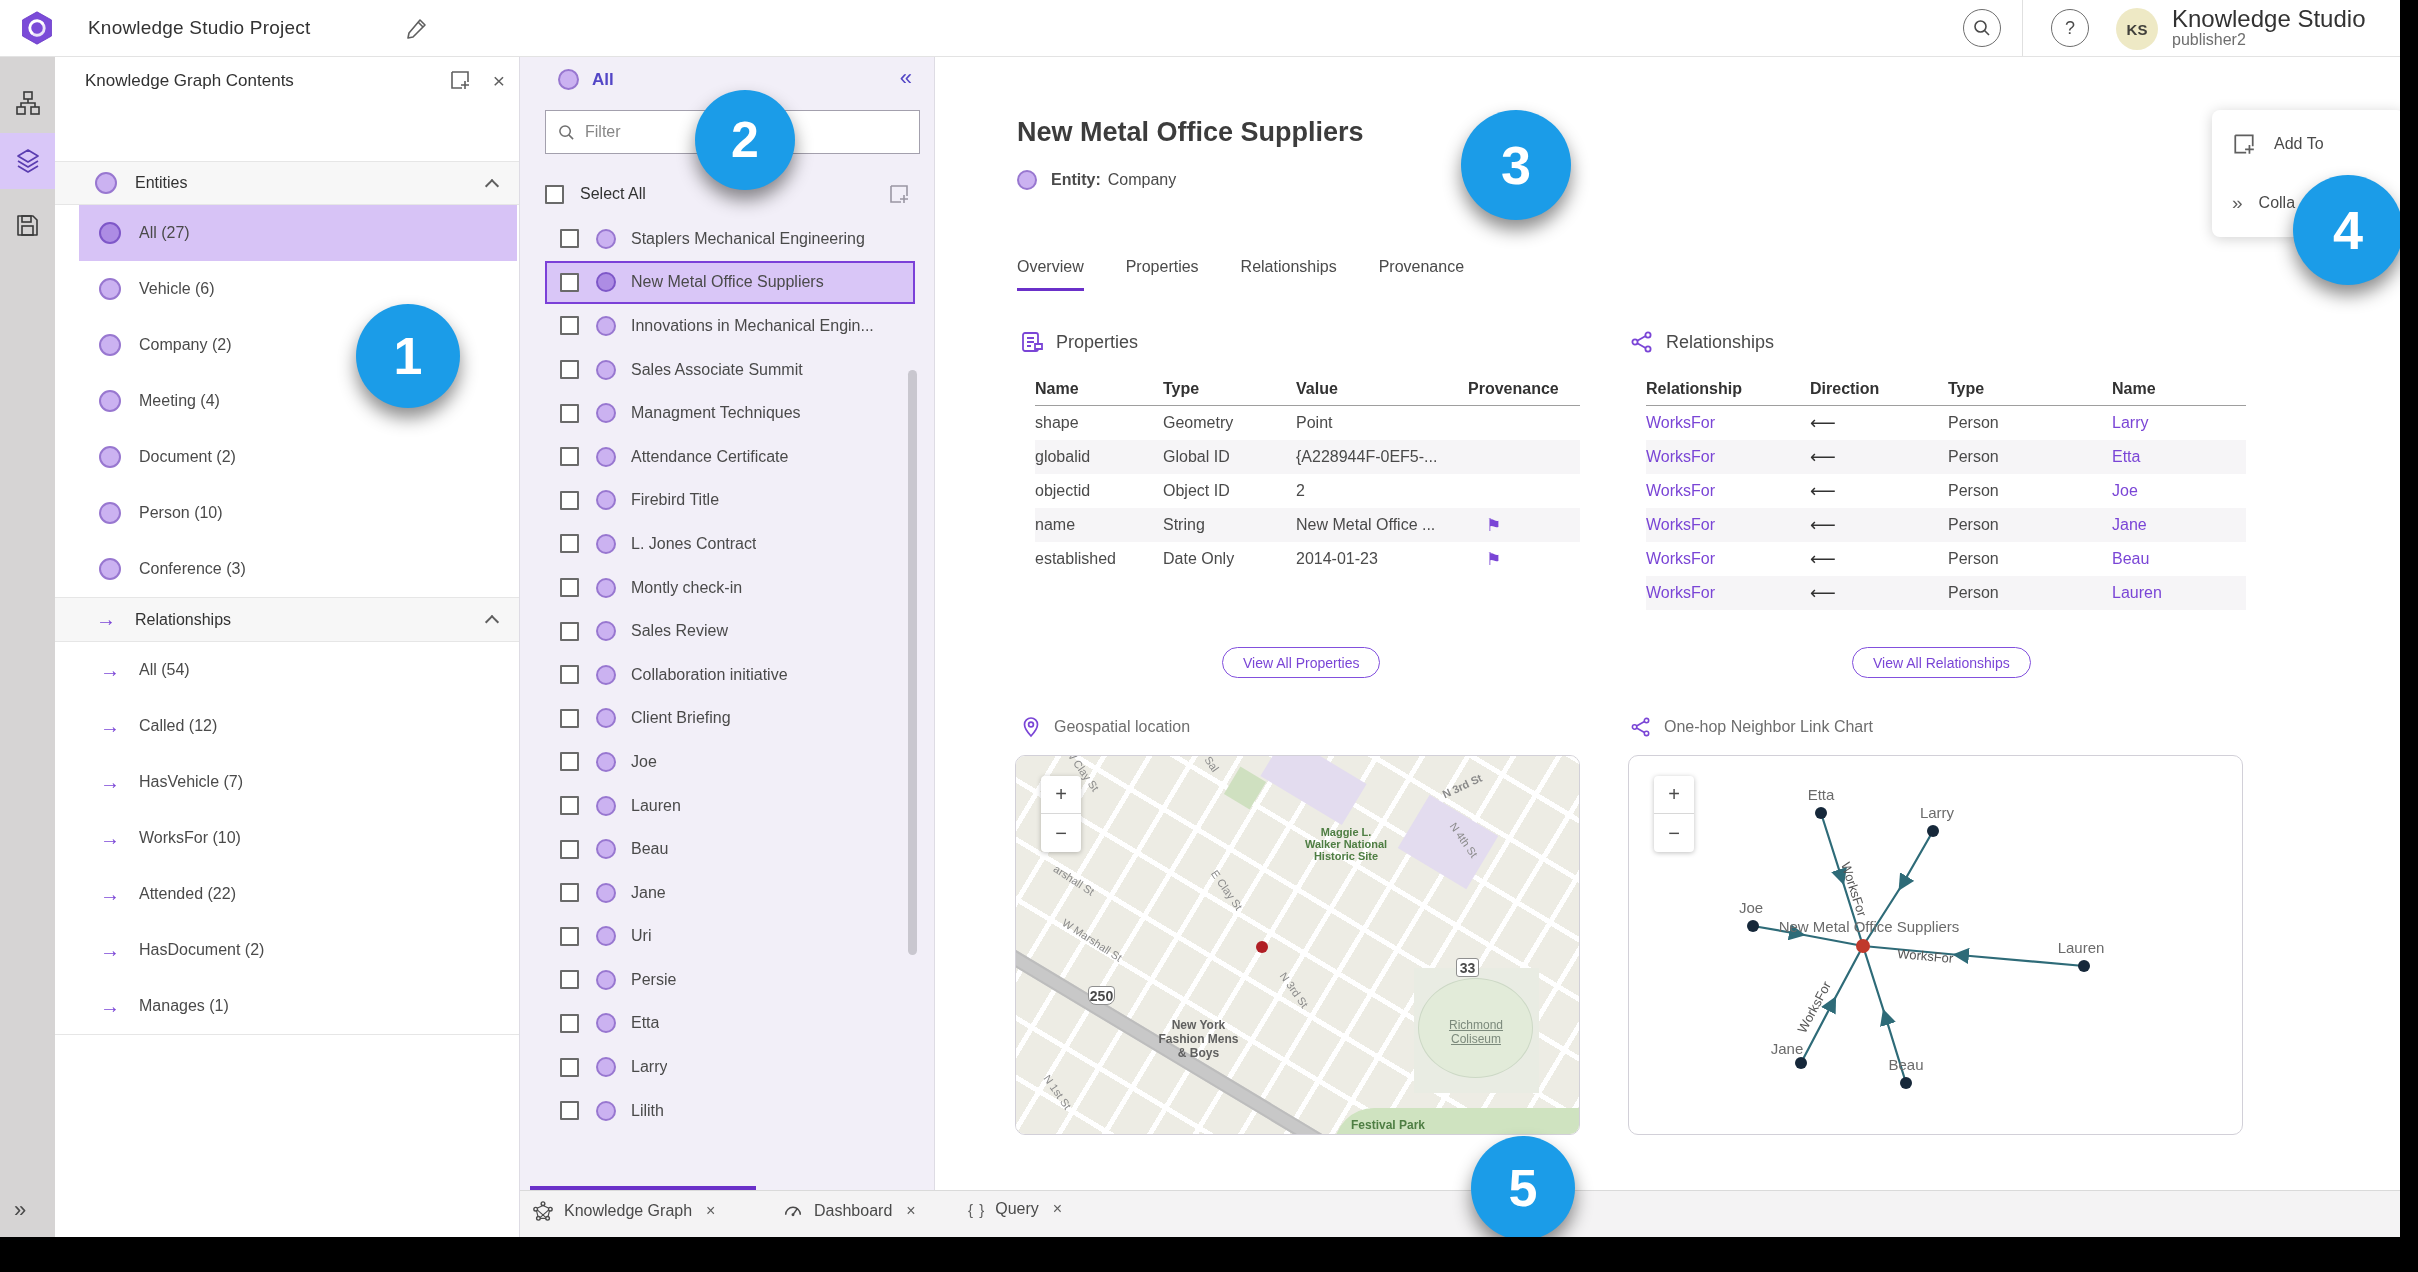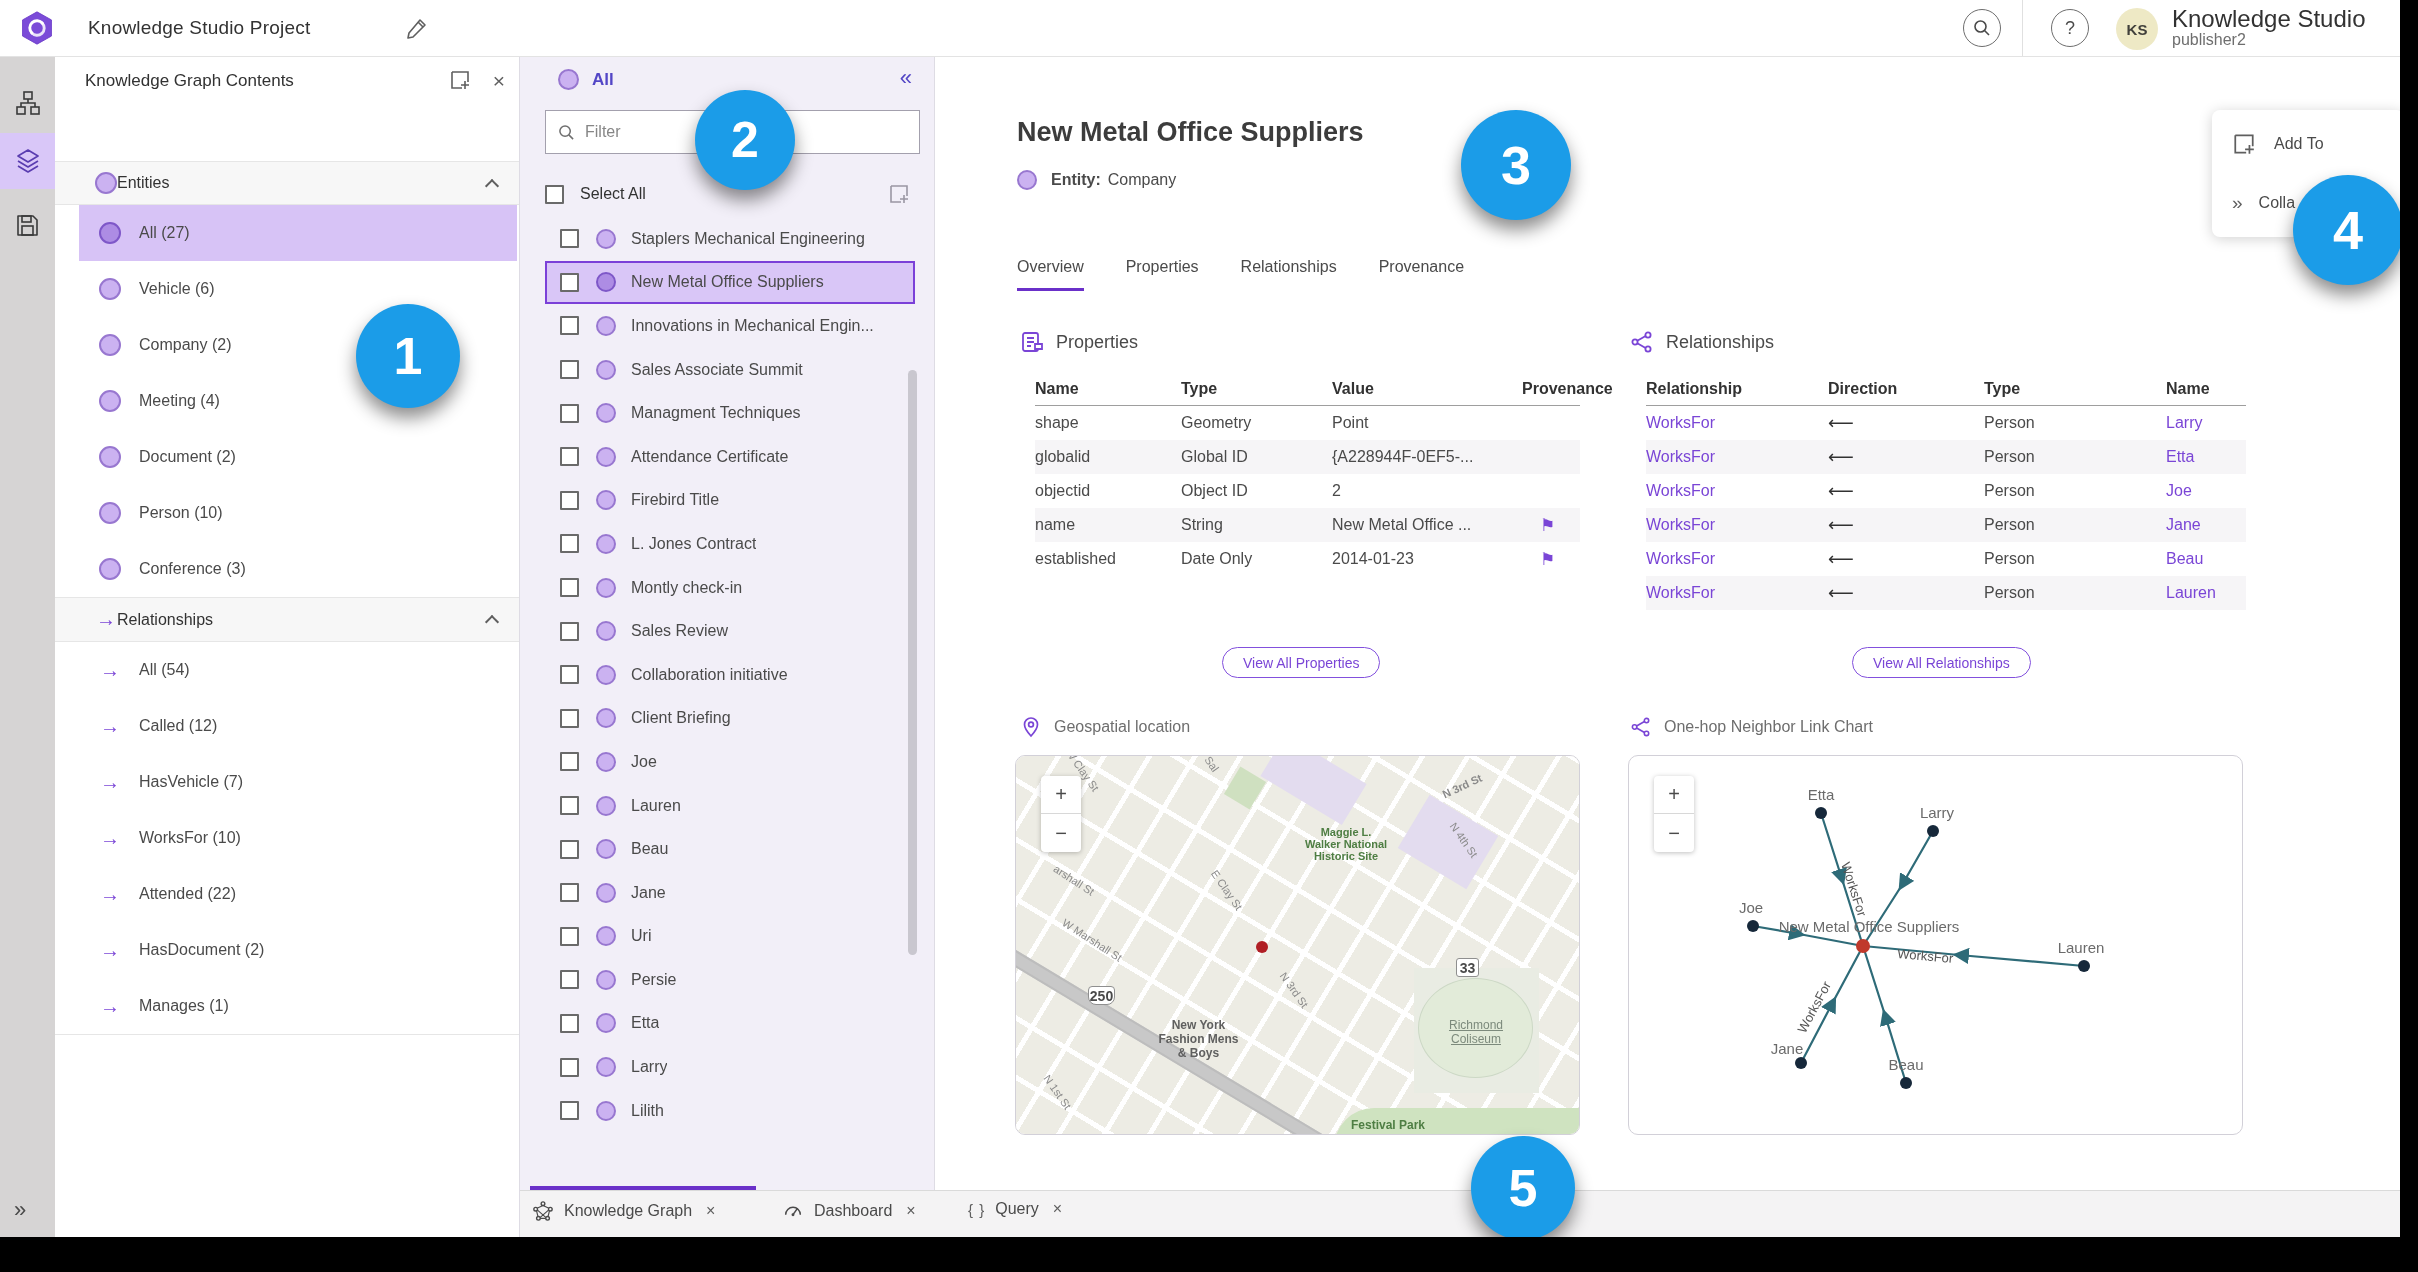--- a/index.html
+++ b/index.html
@@ -27,21 +27,21 @@
   .rail-expand { position:absolute; left:14px; top:1140px; font-size:22px; color:#4a4a4a; cursor:pointer; letter-spacing:-2px;}
 
   
   .panel-contents { position:absolute; left:55px; top:57px; width:465px; height:1180px; background:#fff; border-right:1px solid #dedce4; }
   .pc-header { position:absolute; left:0; top:0; width:100%; height:48px; }
   .pc-title { position:absolute; left:30px; top:14px; font-size:17px; color:#323232; }
   .pc-actions { position:absolute; right:14px; top:12px; display:flex; gap:22px; align-items:center; }
   .icon-btn { cursor:pointer; display:inline-flex; align-items:center; justify-content:center; }
   .x-glyph { font-size:21px; color:#5f5f5f; line-height:1; }
   .section-hdr { position:relative; width:100%; height:44px; background:#f7f7f7; border-top:1px solid #e6e6e6; border-bottom:1px solid #e6e6e6; display:flex; align-items:center; cursor:pointer; }
-  .section-hdr .lbl { font-size:16px; color:#323232; }
+  .section-hdr .lbl { font-size:16px; color:#323232; margin-left:18px; }
   .chev-up { position:absolute; right:22px; top:19px; width:10px; height:10px; border-top:2px solid #5f5f5f; border-right:2px solid #5f5f5f; transform:rotate(-45deg); }
   .ent-circle { width:22px; height:22px; border-radius:50%; background:#cbb2f1; border:2px solid #9877d0; margin-left:44px; flex:none; }
   .kg-list { position:relative; }
   .kg-item { position:relative; height:56px; display:flex; align-items:center; cursor:pointer; margin:0 2px 0 24px; }
   .kg-item .ent-circle { margin-left:20px; }
   .kg-item .lbl { font-size:16px; color:#4a4a4a; margin-left:18px; }
   .kg-item.selected { background:#d7c3f6; }
   .kg-item.selected .ent-circle { background:#ad8ce4; border-color:#7e57c8; }
   .rel-arrow { font-size:20px; color:#7a45d6; margin-left:44px; flex:none; width:22px; text-align:center; }
   .kg-item .rel-arrow { margin-left:20px; }
@@ -75,21 +75,21 @@
   .entity-line { position:absolute; left:1017px; top:170px; display:flex; align-items:center; }
   .entity-line .ent-circle { margin:0; width:20px; height:20px; }
   .entity-line .k { font-size:16px; font-weight:bold; color:#4a4a4a; margin-left:14px; }
   .entity-line .v { font-size:16px; color:#4a4a4a; margin-left:7px; }
   .tabs { position:absolute; left:1017px; top:258px; display:flex; gap:42px; }
   .tab { font-size:16px; color:#4a4a4a; padding-bottom:12px; cursor:pointer; }
   .tab.active { border-bottom:3px solid #6a30c9; }
 
   .sec-title { position:absolute; top:330px; display:flex; align-items:center; gap:12px; font-size:18px; color:#4a4a4a; }
   .grid-table { position:absolute; top:372px; font-size:16px; color:#4a4a4a; }
-  .gt-row { display:grid; align-items:center; height:34px;gap:18px; }
+  .gt-row { display:grid; align-items:center; height:34px; }
   .gt-head { font-weight:bold; color:#323232; border-bottom:1px solid #9e9e9e; }
   .gt-body .gt-row:nth-of-type(even) { background:#f6f5f7; }
   .lnk { color:#7a45d6; cursor:pointer; }
   .flag { color:#7a45d6; font-size:17px; cursor:pointer; }
   .dir-arrow { font-size:18px; color:#323232; }
   .pill-btn { position:absolute; top:647px; height:31px; padding:0 20px; border:1px solid #8250dd; border-radius:16px; background:#fff; color:#7a45d6; font-size:14px; font-family:inherit; cursor:pointer; }
 
   .card { position:absolute; background:#fff; border:1px solid #d2d0d8; border-radius:10px; overflow:hidden; }
   .zoomctl { position:absolute; left:25px; top:20px; width:40px; border-radius:4px; background:#fff; box-shadow:0 1px 5px rgba(0,0,0,.25); z-index:5; }
   .zoomctl .zc { height:38px; display:flex; align-items:center; justify-content:center; font-size:20px; color:#4a4a4a; cursor:pointer; }

